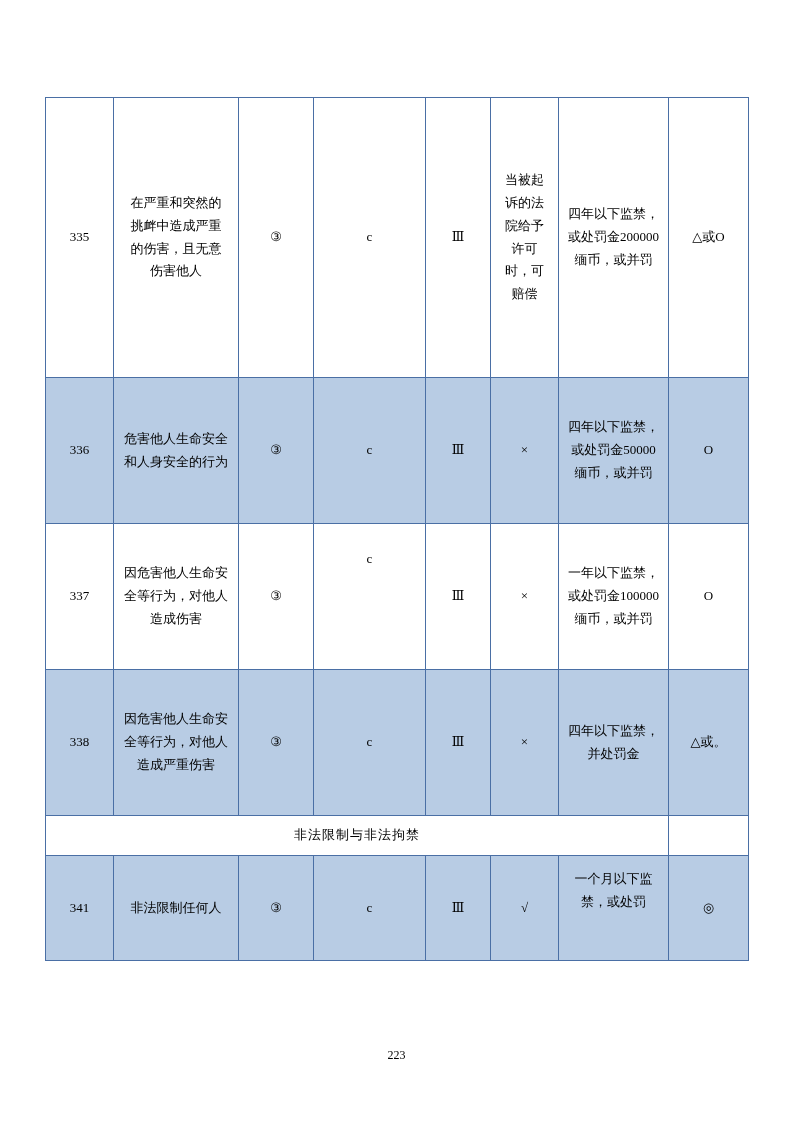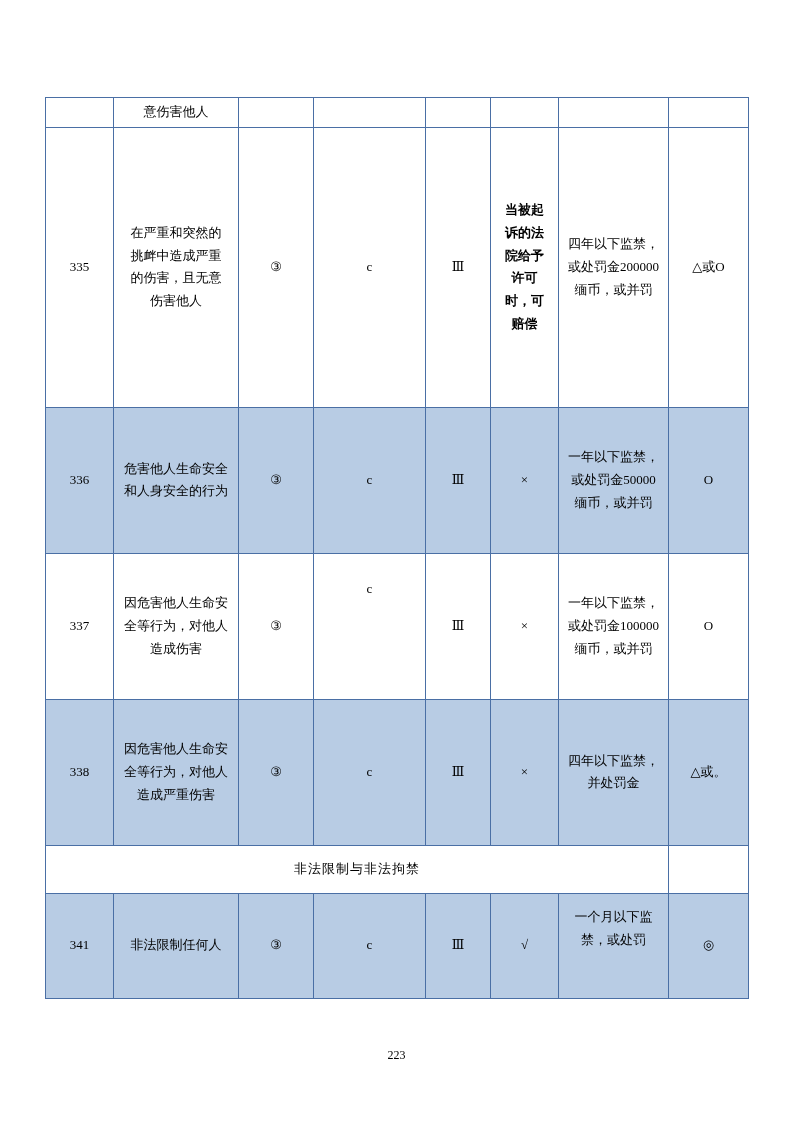--- a/index.html
+++ b/index.html
@@ -57,21 +57,20 @@
   }
   tr.plain td {
     background: #ffffff;
   }
   td.numcell {
     font-size: 13px;
   }
   td.tall-note {
     font-size: 12.5px;
     line-height: 2.0;
-    font-weight: bold;
   }
   td.section-title {
     font-size: 13px;
     letter-spacing: 1px;
   }
   td.desc {
     line-height: 1.9;
     font-size: 13px;
   }
   .page-number {
@@ -97,50 +96,40 @@
           <col class="c1">
           <col class="c2">
           <col class="c3">
         <col class="c4">
           <col class="c5">
           <col class="c6">
           <col class="c7">
       </colgroup>
       <tbody>
 
-        <tr class="plain">
-          <td class="numcell"></td>
-          <td class="desc">意伤害他人</td>
-          <td></td>
-          <td></td>
-          <td></td>
-          <td></td>
-          <td></td>
-          <td></td>
-        </tr>
 
         <tr class="plain" style="height:280px">
           <td class="numcell">335</td>
           <td class="desc" style="padding:16px 16px">在严重和突然的挑衅中造成严重的伤害，且无意伤害他人</td>
           <td>③</td>
           <td>c</td>
           <td>Ⅲ</td>
           <td class="tall-note" style="padding:0 14px">当被起诉的法院给予许可时，可赔偿</td>
           <td class="desc" style="padding:0 8px">四年以下监禁，或处罚金200000 缅币，或并罚</td>
           <td>△或O</td>
         </tr>
 
         <tr class="shaded" style="height:146px">
           <td class="numcell">336</td>
           <td class="desc" style="padding:0 10px">危害他人生命安全和人身安全的行为</td>
           <td>③</td>
           <td>c</td>
           <td>Ⅲ</td>
           <td>×</td>
-          <td class="desc" style="padding:0 8px">一年以下监禁，或处罚金50000 缅币，或并罚</td>
+          <td class="desc" style="padding:0 8px">四年以下监禁，或处罚金50000 缅币，或并罚</td>
           <td>O</td>
         </tr>
 
         <tr class="plain" style="height:146px">
           <td class="numcell">337</td>
           <td class="desc" style="padding:0 10px">因危害他人生命安全等行为，对他人造成伤害</td>
           <td>③</td>
           <td style="vertical-align:top;padding-top:24px">c</td>
           <td>Ⅲ</td>
           <td>×</td>
@@ -152,21 +141,21 @@
           <td class="numcell">338</td>
           <td class="desc" style="padding:0 10px">因危害他人生命安全等行为，对他人造成严重伤害</td>
           <td>③</td>
           <td>c</td>
           <td>Ⅲ</td>
           <td>×</td>
           <td class="desc" style="padding:0 8px">四年以下监禁，并处罚金</td>
           <td>△或。</td>
         </tr>
 
-        <tr class="plain" style="height:48px">
+        <tr class="plain" style="height:40px">
           <td class="section-title" colspan="7">非法限制与非法拘禁</td>
           <td></td>
         </tr>
 
         <tr class="shaded" style="height:105px">
           <td class="numcell">341</td>
           <td class="desc" style="padding:8px 10px">非法限制任何人</td>
           <td>③</td>
           <td>c</td>
           <td>Ⅲ</td>

